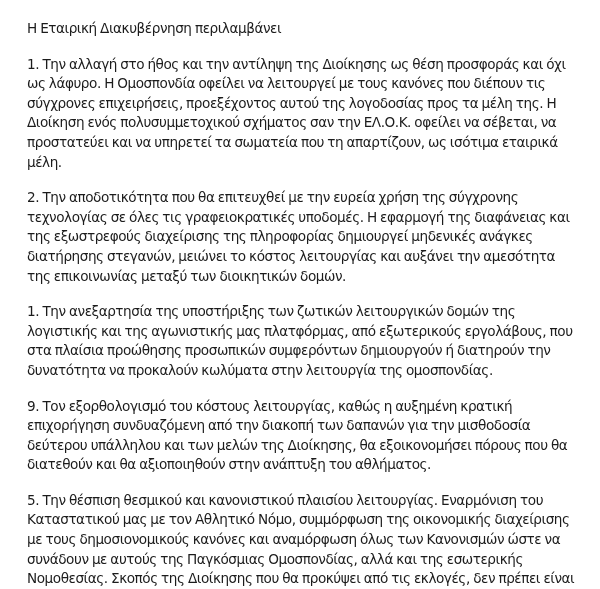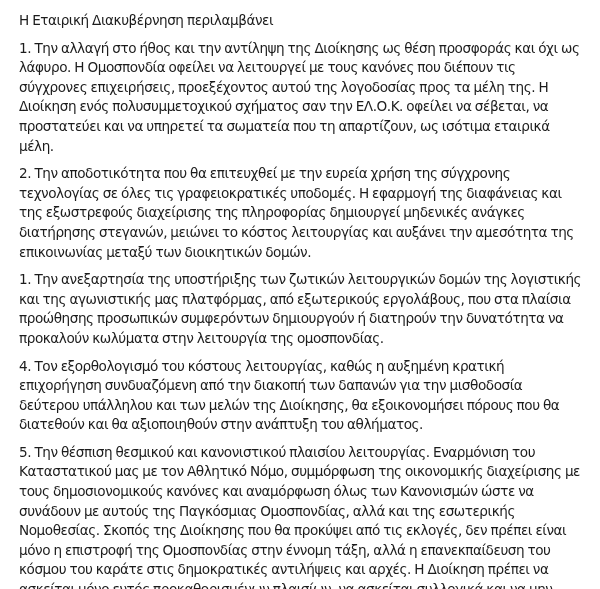--- a/index.html
+++ b/index.html
@@ -15,30 +15,30 @@
     .doc {
       padding: 3px 8px 0 11px;
       font-family: "DejaVu Sans", sans-serif;
       font-size: 13.6px;
       line-height: 19.6px;
       color: #1c1c1c;
       letter-spacing: -0.45px;
       word-spacing: -0.5px;
     }
     .doc p {
-      margin: 8px;
+      margin: 16px;
     }
     .doc p.closing {
       margin-top: 8px;
     }
   </style>
 </head>
 <body>
 
 <div class="doc">
   <p>Η Εταιρική Διακυβέρνηση περιλαμβάνει</p>
   <p>1. Την αλλαγή στο ήθος και την αντίληψη της Διοίκησης ως θέση προσφοράς και όχι ως λάφυρο. Η Ομοσπονδία οφείλει να λειτουργεί με τους κανόνες που διέπουν τις σύγχρονες επιχειρήσεις, προεξέχοντος αυτού της λογοδοσίας προς τα μέλη της. Η Διοίκηση ενός πολυσυμμετοχικού σχήματος σαν την ΕΛ.Ο.Κ. οφείλει να σέβεται, να προστατεύει και να υπηρετεί τα σωματεία που τη απαρτίζουν, ως ισότιμα εταιρικά μέλη.</p>
   <p>2. Την αποδοτικότητα που θα επιτευχθεί με την ευρεία χρήση της σύγχρονης τεχνολογίας σε όλες τις γραφειοκρατικές υποδομές. Η εφαρμογή της διαφάνειας και της εξωστρεφούς διαχείρισης της πληροφορίας δημιουργεί μηδενικές ανάγκες διατήρησης στεγανών, μειώνει το κόστος λειτουργίας και αυξάνει την αμεσότητα της επικοινωνίας μεταξύ των διοικητικών δομών.</p>
   <p>1. Την ανεξαρτησία της υποστήριξης των ζωτικών λειτουργικών δομών της λογιστικής και της αγωνιστικής μας πλατφόρμας, από εξωτερικούς εργολάβους, που στα πλαίσια προώθησης προσωπικών συμφερόντων δημιουργούν ή διατηρούν την δυνατότητα να προκαλούν κωλύματα στην λειτουργία της ομοσπονδίας.</p>
-  <p>4. Τον εξορθολογισμό του κόστους λειτουργίας, καθώς η αυξημένη κρατική επιχορήγηση συνδυαζόμενη από την διακοπή των δαπανών για την μισθοδοσία δεύτερου υπάλληλου και των μελών της Διοίκησης, θα εξοικονομήσει πόρους που θα διατεθούν και θα αξιοποιηθούν στην ανάπτυξη του αθλήματος.</p>
+  <p>9. Τον εξορθολογισμό του κόστους λειτουργίας, καθώς η αυξημένη κρατική επιχορήγηση συνδυαζόμενη από την διακοπή των δαπανών για την μισθοδοσία δεύτερου υπάλληλου και των μελών της Διοίκησης, θα εξοικονομήσει πόρους που θα διατεθούν και θα αξιοποιηθούν στην ανάπτυξη του αθλήματος.</p>
   <p>5. Την θέσπιση θεσμικού και κανονιστικού πλαισίου λειτουργίας. Εναρμόνιση του Καταστατικού μας με τον Αθλητικό Νόμο, συμμόρφωση της οικονομικής διαχείρισης με τους δημοσιονομικούς κανόνες και αναμόρφωση όλως των Κανονισμών ώστε να συνάδουν με αυτούς της Παγκόσμιας Ομοσπονδίας, αλλά και της εσωτερικής Νομοθεσίας. Σκοπός της Διοίκησης που θα προκύψει από τις εκλογές, δεν πρέπει είναι μόνο η επιστροφή της Ομοσπονδίας στην έννομη τάξη, αλλά η επανεκπαίδευση του κόσμου του καράτε στις δημοκρατικές αντιλήψεις και αρχές. Η Διοίκηση πρέπει να ασκείται μόνο εντός προκαθορισμένων πλαισίων, να ασκείται συλλογικά και να μην αποτελεί το ελκυστικό εργαλείο επίτευξης ιδιοτελών σκοπών. Τέλος η εκάστοτε Διοίκηση πρέπει να υλοποιεί την συλλογική βούληση των Σωματείων και όχι να επιβάλλει την δική της βούληση σε αυτά.</p>
   <p class="closing">Κλείνοντας τον προγραμματικό του λόγο ο κ. Σιετής εκδήλωσε για μια ακόμη φορά την ενωτική του διάθεση, λέγοντας ότι σκοπός του είναι η αυριανή ΕΛΟΚ να είναι ένας χώρος χαράς και όχι αντιπαραθέσεων.</p>
 </div>
 
 </body></html>

